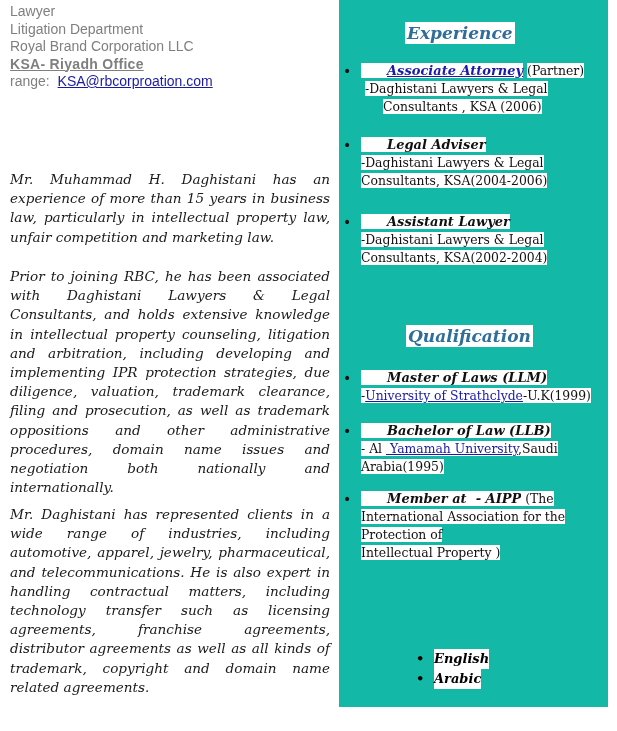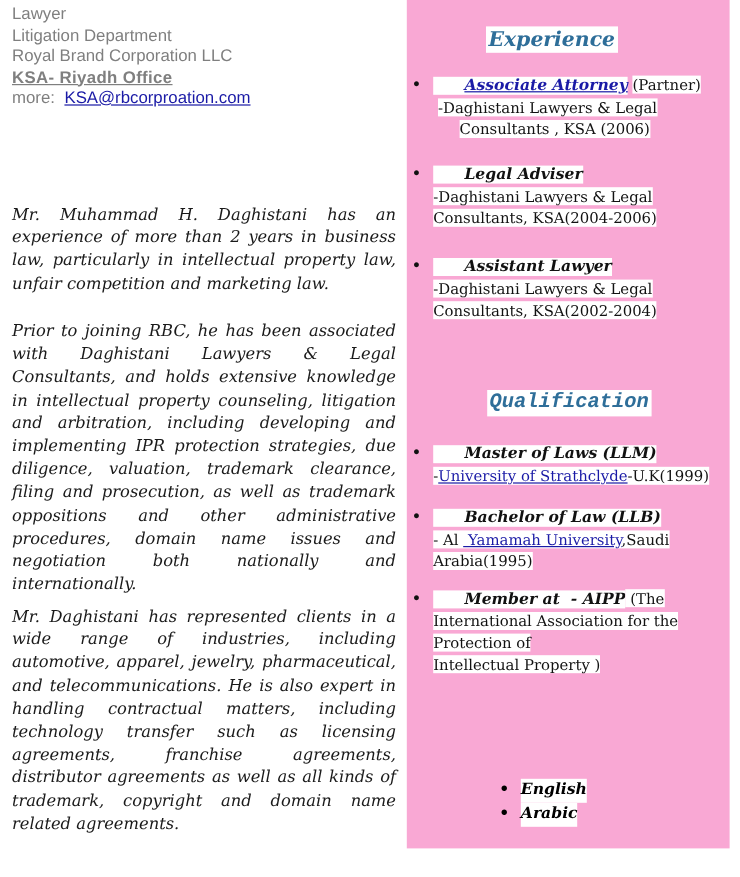--- a/index.html
+++ b/index.html
@@ -19,21 +19,21 @@
     .contact .email-line a { color: #1a1aa6; text-decoration: underline; margin-left: 4px; }
     .bio {
       font-family: "DejaVu Serif", serif; font-style: italic; font-size: 13.6px; color: #1a1a1a;
       line-height: 19.2px; text-align: justify; margin: 0;
     }
     .bio-1 { position: absolute; top: 167px; left: 0; width: 320px; }
     .bio-2 { position: absolute; top: 264px; left: 0; width: 320px; }
     .bio-3 { position: absolute; top: 502px; left: 0; width: 320px; }
 
     .panel {
-      position: absolute; left: 339px; top: 0; width: 269px; height: 707px; background: #f9a8d4;
+      position: absolute; left: 339px; top: 0; width: 269px; height: 707px; background: #14b8a6;
     }
     .section-title {
       position: absolute; font-family: "DejaVu Serif", serif; font-style: italic; font-weight: bold;
       font-size: 17px; color: #2e6e99; background: #ffffff; padding: 0 2px; line-height: 22px;
     }
     .item {
       position: absolute; left: 22px; width: 230px; font-size: 12.4px; line-height: 18px; color: #111;
     }
     .item .bullet {
       position: absolute; left: -18px; top: 0; font-style: normal; font-size: 14px; font-family: "DejaVu Sans", sans-serif;
@@ -54,25 +54,25 @@
 </head>
 <body>
 
 <div class="left">
   <div class="contact">
     <div>Lawyer</div>
     <div>Litigation Department</div>
     <div>Royal Brand Corporation LLC</div>
     <div class="office">KSA- Riyadh Office</div>
     <div class="email-line">
-      <span>more:</span>
+      <span>range:</span>
       <a>KSA@rbcorproation.com</a>
     </div>
   </div>
-  <p class="bio bio-1">Mr. Muhammad H. Daghistani has an experience of more than 2 years in business law, particularly in intellectual property law, unfair competition and marketing law.</p>
+  <p class="bio bio-1">Mr. Muhammad H. Daghistani has an experience of more than 15 years in business law, particularly in intellectual property law, unfair competition and marketing law.</p>
   <p class="bio bio-2">Prior to joining RBC, he has been associated with Daghistani Lawyers &amp; Legal Consultants, and holds extensive knowledge in intellectual property counseling, litigation and arbitration, including developing and implementing IPR protection strategies, due diligence, valuation, trademark clearance, filing and prosecution, as well as trademark oppositions and other administrative procedures, domain name issues and negotiation both nationally and internationally.</p>
   <p class="bio bio-3">Mr. Daghistani has represented clients in a wide range of industries, including automotive, apparel, jewelry, pharmaceutical, and telecommunications. He is also expert in handling contractual matters, including technology transfer such as licensing agreements, franchise agreements, distributor agreements as well as all kinds of trademark, copyright and domain name related agreements.</p>
 </div>
 
 <div class="panel">
   <div class="section-title" style="left:66px; top:22px;">Experience</div>
 
   <div class="item" style="top:62px;">
     <span class="bullet">•</span>
     <span class="head"><a>Associate Attorney</a></span>
@@ -88,21 +88,21 @@
     <span class="sub">Consultants, KSA(2004-2006)</span>
   </div>
 
   <div class="item" style="top:213px;">
     <span class="bullet">•</span>
     <span class="head">Assistant Lawyer</span><br>
     <span class="sub">-Daghistani  Lawyers  &amp; Legal</span><br>
     <span class="sub">Consultants, KSA(2002-2004)</span>
   </div>
 
-  <div class="section-title" style="left:67px; top:325px;font-family:Liberation Mono, monospace;">Qualification</div>
+  <div class="section-title" style="left:67px; top:325px;">Qualification</div>
 
   <div class="item" style="top:369px;">
     <span class="bullet">•</span>
     <span class="head">Master of Laws (LLM)</span><br>
     <span class="sub"><span>-</span><a>University of Strathclyde</a><span>-U.K(1999)</span></span>
   </div>
 
   <div class="item" style="top:422px;">
     <span class="bullet">•</span>
     <span class="head">Bachelor of Law (LLB)</span><br>

